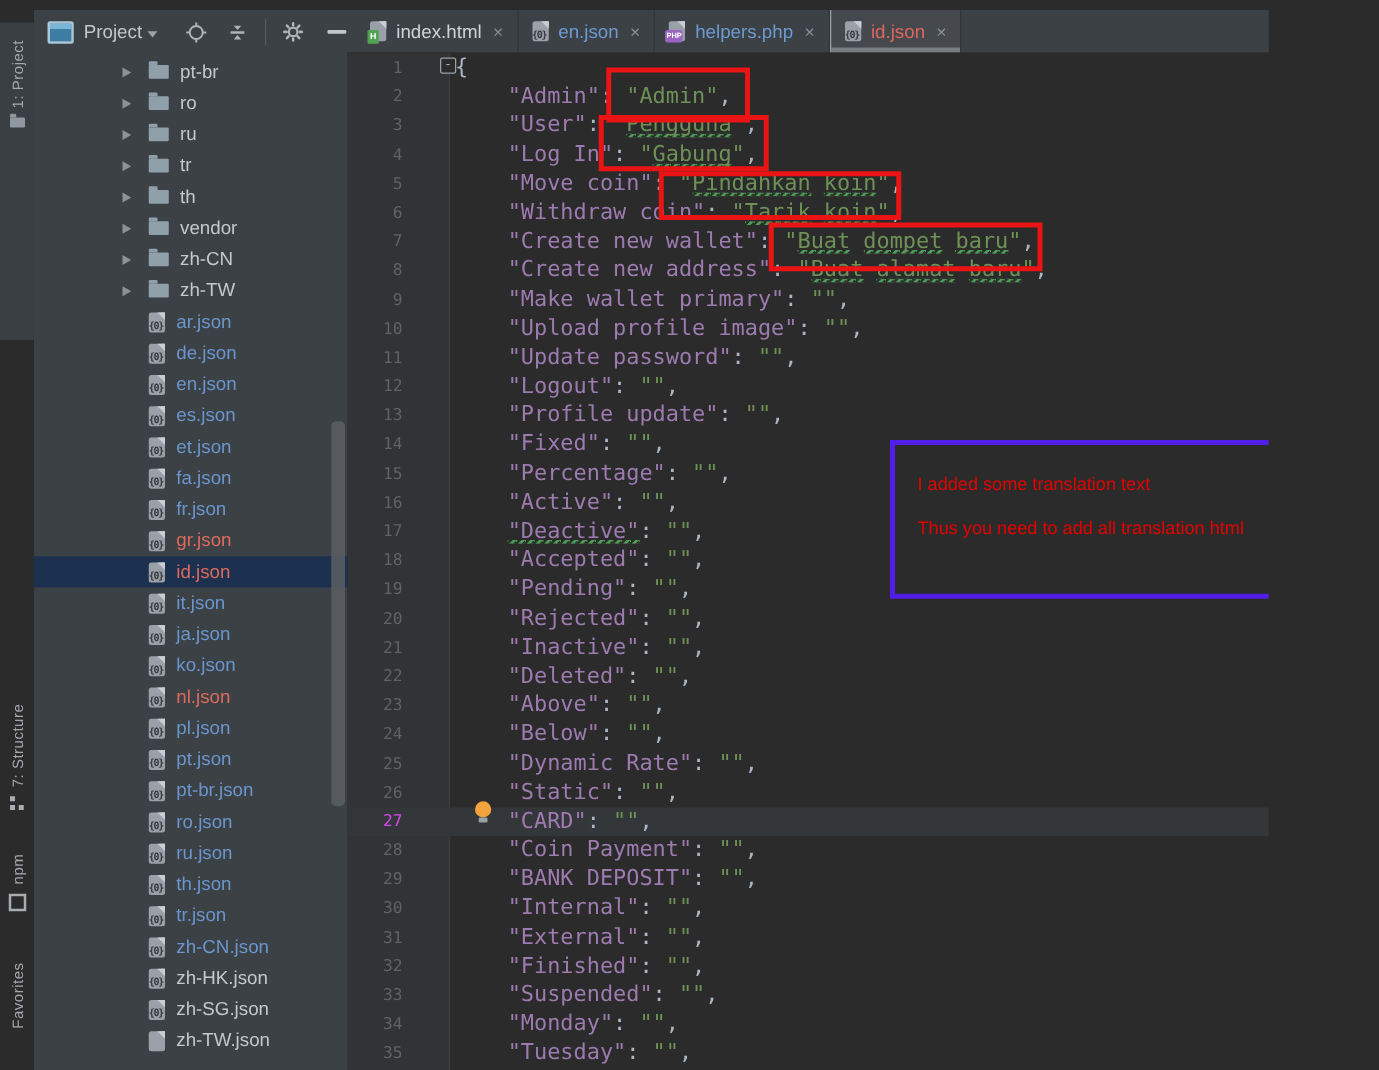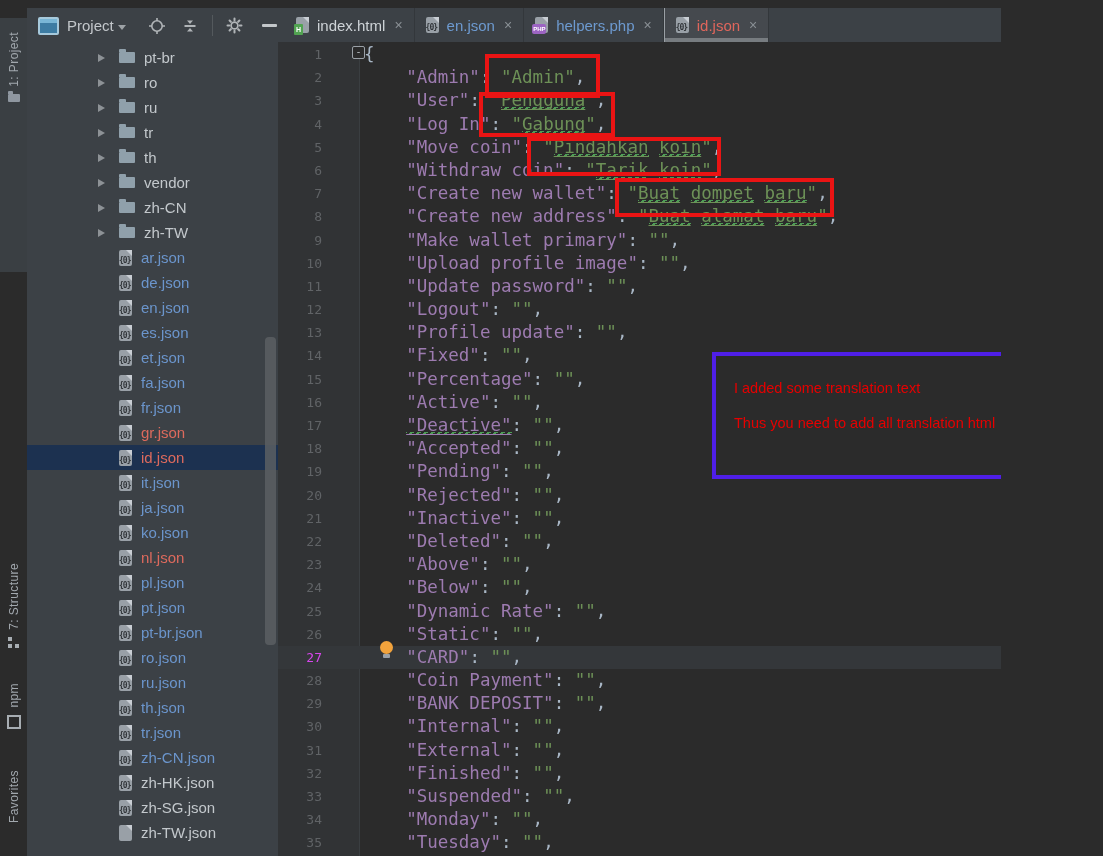--- a/index.html
+++ b/index.html
@@ -36,37 +36,37 @@
   .ficon{width:13px;height:16px;background:#99a0a7;border-radius:2px;position:relative;display:inline-block;flex:none;}
   .ficon::after{content:"";position:absolute;top:0;right:0;border:3px solid;border-color:#c9ced4 #c9ced4 #99a0a7 #99a0a7;}
   .ficon i{position:absolute;font-style:normal;}
   .ficon .brace{font:700 8px/1 "DejaVu Sans Mono",monospace;color:#33373b;left:0;bottom:1px;letter-spacing:-1px;}
   .ficon .badgeH{left:-2px;bottom:-2px;background:#51a351;color:#fff;font:700 7px/1 "Liberation Sans",sans-serif;padding:2px 2px;border-radius:1px;}
   .ficon .badgeP{left:-3px;bottom:-1px;background:#9c64c2;color:#fff;font:700 6px/1 "Liberation Sans",sans-serif;padding:2px 1px;border-radius:2px;}
   .tlabel{margin-left:9px;}
   .c-blue{color:#6b95cc;} .c-red{color:#dd6a5d;} .c-plain{color:#c3c8cc;}
   #pscroll{position:absolute;left:238px;top:329px;width:11px;height:308px;background:#5a5f63;opacity:.85;border-radius:4px;z-index:3;}
   
-  #editorzone{position:absolute;left:278px;top:8px;width:723px;height:848px;}
+  #editorzone{position:absolute;left:278px;top:8px;width:723px;height:848px;padding-left:14px;}
   #tabbar{position:absolute;left:0;top:0;right:0;height:34px;background:#3c4146;border-bottom:1px solid #2a2e31;display:flex;align-items:stretch;padding-left:7px;}
   .tab{display:flex;align-items:center;gap:8px;padding:0 11px;border-right:1px solid #33373b;font-size:15px;}
   .tab.active{background:#45494e;border-left:1px solid #9aa0a5;box-shadow:inset 0 -4px 0 #777c80;}
   .t-plain{color:#ced3d7;} .t-modified{color:#6d9ad0;} .t-error{color:#e0665c;}
   .tclose{color:#8a9095;font-size:14px;line-height:1;margin-left:1px;}
   #editor{position:absolute;left:0;top:34px;right:0;bottom:0;background:#2b2b2b;overflow:hidden;}
   #gutterbg{position:absolute;left:0;top:0;bottom:0;width:81px;background:#313335;border-right:1px solid #3a3e41;}
   #curband{position:absolute;left:0;right:0;top:604px;height:23.2px;background:#34373a;}
   #linenos{position:absolute;left:0;top:1px;width:81px;text-align:right;font:13px/23.2px "DejaVu Sans Mono",monospace;color:#606366;}
   .num{height:23.2px;padding-right:37px;}
   .num.cur{color:#d946ef;}
   #fold{position:absolute;left:74px;top:4px;width:11px;height:11px;border:1px solid #9aa0a6;border-radius:2px;background:#2b2b2b;color:#b9bfc4;font:10px/9px "DejaVu Sans Mono",monospace;text-align:center;z-index:2;}
   #code{position:absolute;left:86px;top:1px;right:0;}
   .line{height:23.2px;white-space:pre;font:17.5px/23.2px "DejaVu Sans Mono",monospace;}
   .p{color:#a9b7c6;} .k{color:#9d7bb0;} .s{color:#6d9157;}
-  .typo{text-decoration:underline;text-underline-offset:3px;background-image:repeating-linear-gradient(-45deg,transparent 0 2px,#4f9e57 2px 4px);background-size:7px 3px;background-position:0 100%;background-repeat:repeat-x;}
+  .typo{text-underline-offset:3px;background-image:repeating-linear-gradient(-45deg,transparent 0 2px,#4f9e57 2px 4px);background-size:7px 3px;background-position:0 100%;background-repeat:repeat-x;}
   #bulb{position:absolute;left:102px;top:599px;width:13px;height:13px;background:#f2a33c;border-radius:50%;z-index:2;}
   #bulb::after{content:"";position:absolute;left:3px;top:13px;width:7px;height:4px;background:#9aa0a6;border-radius:1px;}
   .rbox{position:absolute;border:4px solid #ea1414;z-index:5;}
   #rbox1{left:207px;top:12px;width:107px;height:36px;}
   #rbox2{left:201px;top:50px;width:128px;height:37px;}
   #rbox3{left:249px;top:95px;width:186px;height:31px;}
   #rbox4{left:337px;top:136px;width:211px;height:31px;}
   #note{position:absolute;left:434px;top:310px;width:344px;height:119px;border:4px solid #4f1fe8;z-index:5;}
   .nline{position:absolute;left:18px;font-size:14.5px;color:#e60000;white-space:nowrap;}
   #nline1{top:24px;} #nline2{top:59px;}

